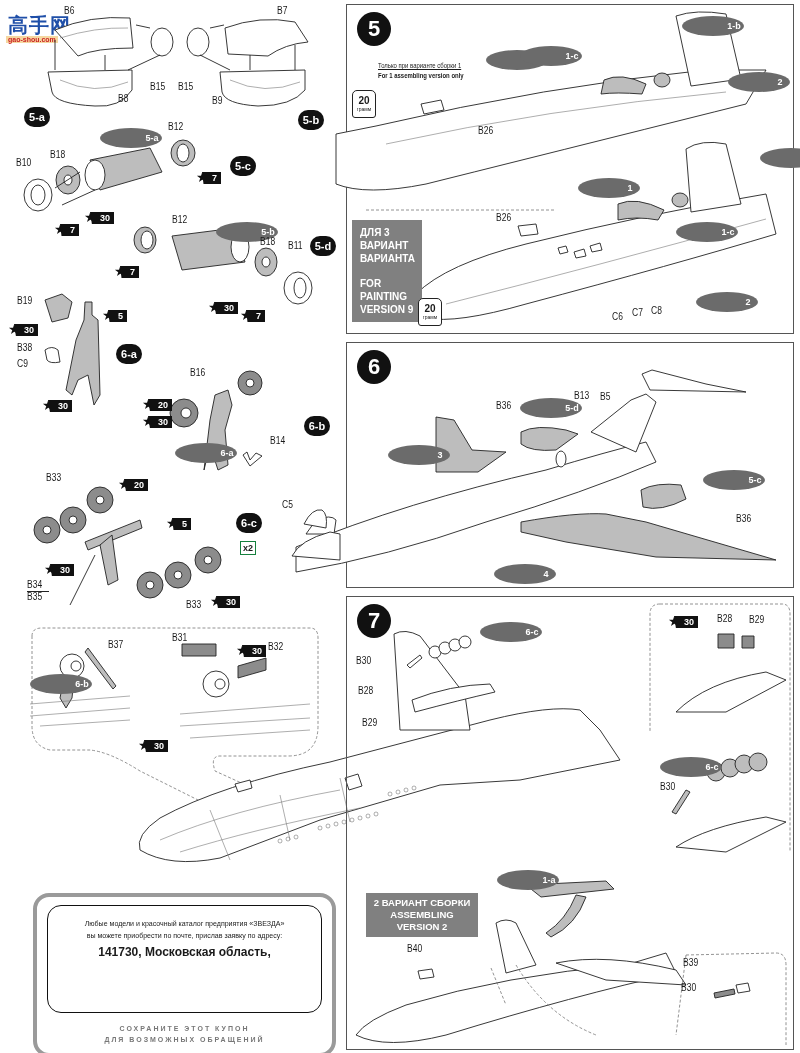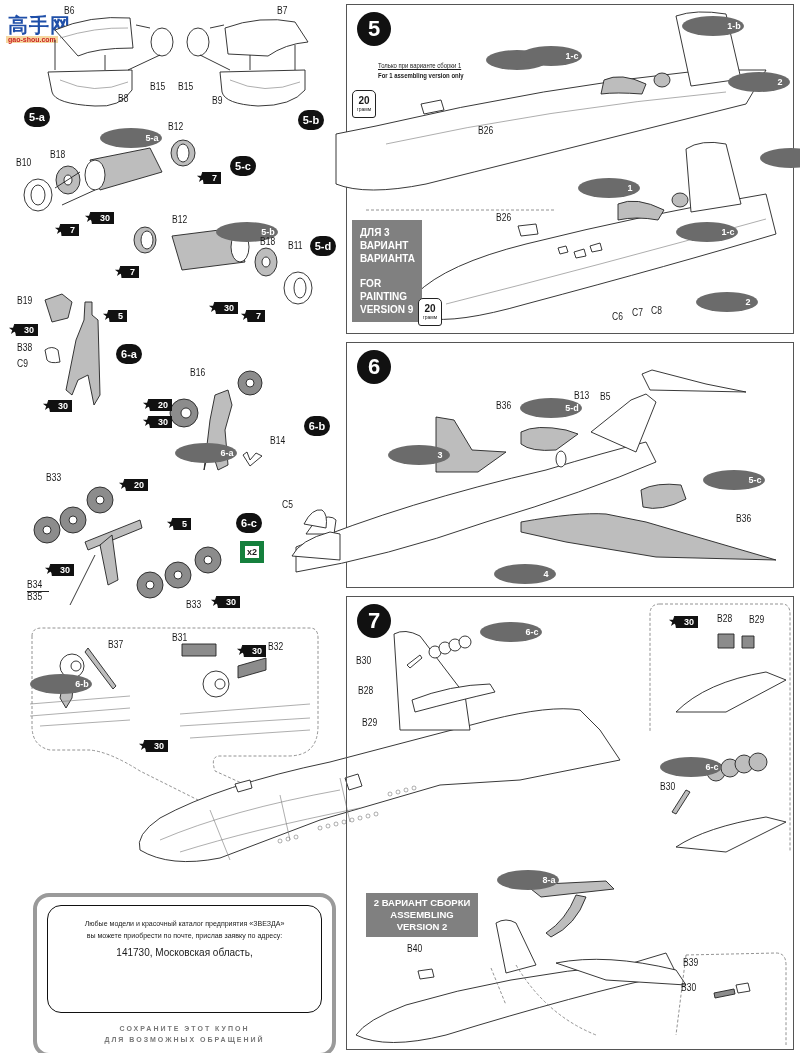--- a/index.html
+++ b/index.html
@@ -13,29 +13,29 @@
     .sub-badge { position: absolute; height: 20px; min-width: 20px; padding: 0 3px; border-radius: 10px; background: #111;
                  color: #fff; font-weight: bold; font-size: 11px; display: flex; align-items: center; justify-content: center; }
     .ref-badge { position: absolute; width: 20px; height: 20px; border-radius: 50%; background: #6b6b6b;
                  color: #fff; font-weight: bold; font-size: 9px; display: flex; align-items: center; justify-content: center; padding-left: 42px; }
     .paint { position: absolute; height: 12px; padding: 0 4px 0 10px; background: #111; color: #fff;
              font-size: 9px; font-weight: bold; display: flex; align-items: center; clip-path: polygon(0 0, 100% 0, 100% 100%, 8% 100%); }
     .paint-star { position: absolute; color: #111; font-size: 14px; line-height: 1; }
     .panel { position: absolute; border: 1.5px solid #555; background: #fff; }
     .gray-note { position: absolute; background: #808080; color: #fff; font-weight: bold; font-size: 10px;
                  line-height: 13px; padding: 6px 8px; }
-    .x2 { position: absolute; border: 5px solid #15803d; font-size: 9px; font-weight: bold; padding: 1px 2px; }
+    .x2 { position: absolute; border: 1px solid #15803d; font-size: 9px; font-weight: bold; padding: 1px 2px; }
     .jar { position: absolute; width: 22px; height: 26px; border: 1.3px solid #222; border-radius: 5px 5px 3px 3px;
            display: flex; flex-direction: column; align-items: center; justify-content: center; background: #fff; }
     .jar .n { font-size: 10px; font-weight: bold; line-height: 10px; }
     .jar .u { font-size: 5px; line-height: 6px; }
     .coupon-outer { position: absolute; left: 33px; top: 893px; width: 295px; height: 156px; border: 4px solid #9a9a9a; border-radius: 16px; background: #fff; }
     .coupon-inner { position: absolute; left: 10px; top: 8px; right: 10px; height: 106px; border: 1.5px solid #111; border-radius: 14px; text-align: center; }
     .coupon-small { font-size: 8px; line-height: 12px; transform: scaleX(0.88); }
-    .coupon-big { font-size: 10px; font-weight: normal; line-height: 13px; }
+    .coupon-big { font-size: 12px; font-weight: bold; line-height: 13px; }
     .coupon-foot { position: absolute; left: 0; right: 0; bottom: 8px; text-align: center; font-size: 7px; letter-spacing: 2px; color: #777; font-weight: bold; line-height: 11px; }
     .logo { position: absolute; left: 4px; top: 12px; width: 70px; height: 34px; }
     .logo-title { position: absolute; left: 4px; top: 0; font-size: 20px; font-weight: bold; color: #1f4fa8; letter-spacing: 1px; }
     .logo-sub { position: absolute; left: 2px; top: 24px; font-size: 7px; color: #c22; font-weight: bold; background: #f5d7a0; padding: 0 2px; }
     svg { position: absolute; overflow: visible; }
     .ln { stroke: #222; stroke-width: 0.9; fill: none; }
     .lnl { stroke: #777; stroke-width: 0.6; fill: none; }
     .shade { fill: #bdbdbd; stroke: #222; stroke-width: 0.9; }
     .shade-d { fill: #8c8c8c; stroke: #222; stroke-width: 0.9; }
     .wht { fill: #fff; stroke: #222; stroke-width: 0.9; }
@@ -371,16 +371,16 @@
   <path class="shade" d="M240 52 Q230 80 205 92 L200 88 Q220 75 230 50 Z"></path>
   <path class="wht" d="M10 190 Q20 175 60 160 Q160 130 280 120 L320 108 L330 128 Q230 150 100 190 Q40 205 10 190 Z"></path>
   <path class="wht" d="M150 78 Q160 72 170 78 L190 120 L160 128 Z"></path>
   <path class="wht" d="M210 118 Q260 108 330 125 L340 140 L260 135 Z"></path>
   <path class="wht" d="M72 126 L86 124 L88 132 L74 134 Z"></path>
   <path class="dash" d="M170 120 Q200 170 250 190 M145 123 L160 160"></path>
   <path class="dash" d="M340 110 L430 108 Q440 108 440 120 L440 200 M340 110 L330 190"></path>
   <path class="wht" d="M390 140 L402 138 L404 146 L392 148 Z"></path>
   <path class="shade-d" d="M368 148 L388 144 L389 149 L369 153 Z"></path>
 </svg>
-<div class="ref-badge" style="left:497px;top:870px">8-a</div>
+<div class="ref-badge" style="left:497px;top:870px">1-a</div>
 <span class="lbl" style="left:407px;top:944px">B40</span>
 <span class="lbl" style="left:683px;top:958px">B39</span>
 <span class="lbl" style="left:681px;top:983px">B30</span>
 
 </body></html>

